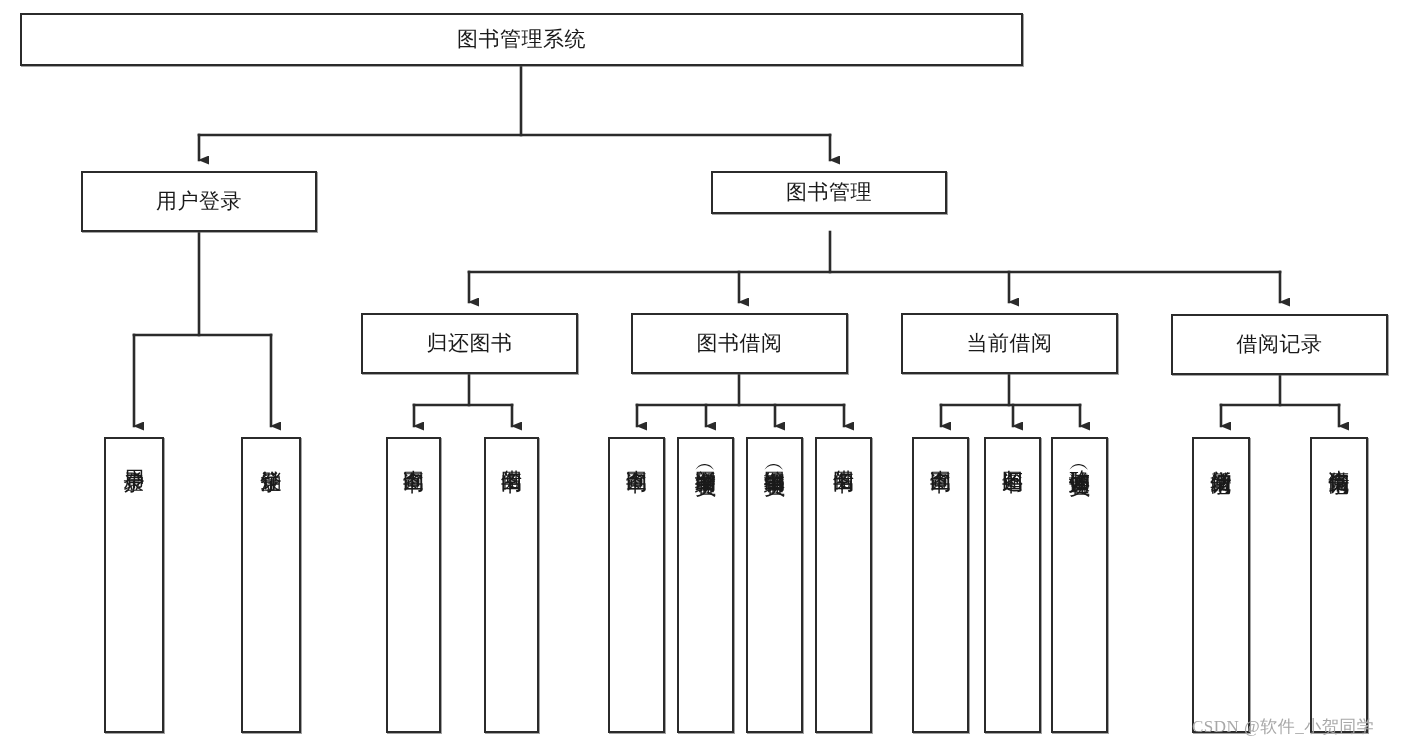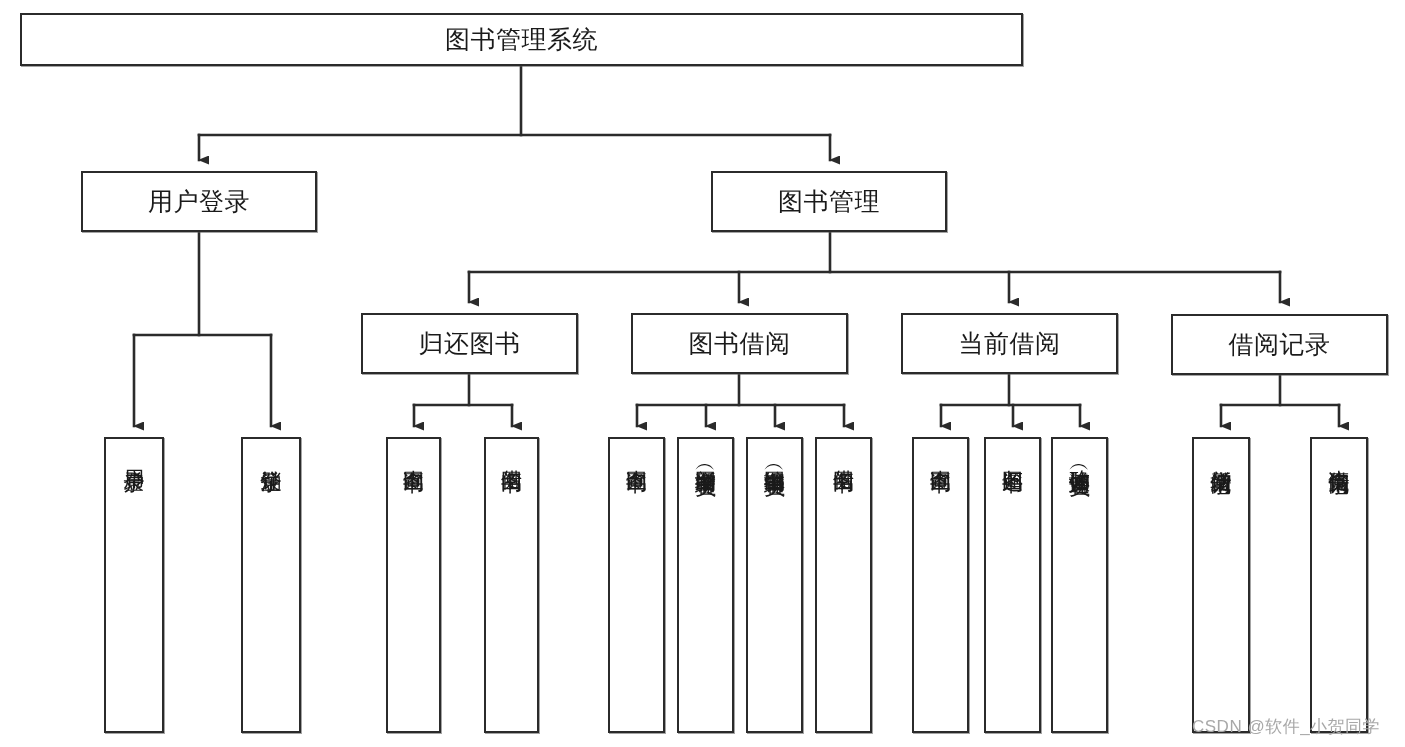--- a/index.html
+++ b/index.html
@@ -28,21 +28,21 @@
     box-sizing: border-box;
     border: 2px solid #2b2b2b;
     background: #ffffff;
     display: flex;
     align-items: center;
     justify-content: center;
     box-shadow: 1px 1px 0 rgba(90,90,90,0.55);
   }
   .node-label {
     color: #1a1a1a;
-    font-size: 25px;
+    font-size: 21px;
     line-height: 1.25;
     letter-spacing: 0.5px;
     text-align: center;
     white-space: nowrap;
   }
   .node.vertical {
     align-items: flex-start;
     padding-top: 14px;
   }
   .node.vertical .node-label {
@@ -52,21 +52,21 @@
     line-height: 1.05;
     letter-spacing: 1px;
     white-space: normal;
   }
   .watermark {
     position: absolute;
     font-size: 17px;
     color: #a8a8a8;
     letter-spacing: 0.5px;
     white-space: nowrap;
-    font-family: Liberation Sans, sans-serif;
+    font-family: Liberation Serif, serif;
   }
 </style>
 </head>
 <body>
 
 <div id="canvas">
 
   <svg id="edges" viewBox="0 0 1405 747" xmlns="http://www.w3.org/2000/svg">
     <defs>
       <marker id="arrowhead" markerWidth="9" markerHeight="11" refX="4.5" refY="10" orient="auto" markerUnits="userSpaceOnUse">
@@ -120,21 +120,21 @@
     </g>
   </svg>
 
   <div class="node" style="left:20px; top:13px; width:1003px; height:53px;">
     <span class="node-label">图书管理系统</span>
   </div>
 
   <div class="node" style="left:81px; top:171px; width:236px; height:61px;">
     <span class="node-label">用户登录</span>
   </div>
-  <div class="node" style="left:711px; top:171px; width:236px; height:61px;align-items:center;">
+  <div class="node" style="left:711px; top:171px; width:236px; height:43px;align-items:center;">
     <span class="node-label">图书管理</span>
   </div>
 
   <div class="node" style="left:361px; top:313px; width:217px; height:61px;">
     <span class="node-label">归还图书</span>
   </div>
   <div class="node" style="left:901px; top:313px; width:217px; height:61px;">
     <span class="node-label">当前借阅</span>
   </div>
   <div class="node" style="left:631px; top:313px; width:217px; height:61px;">

